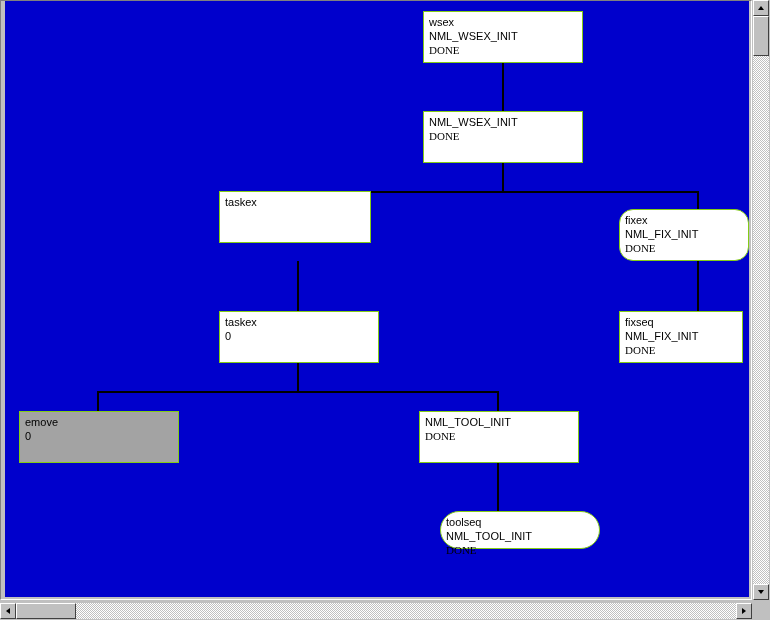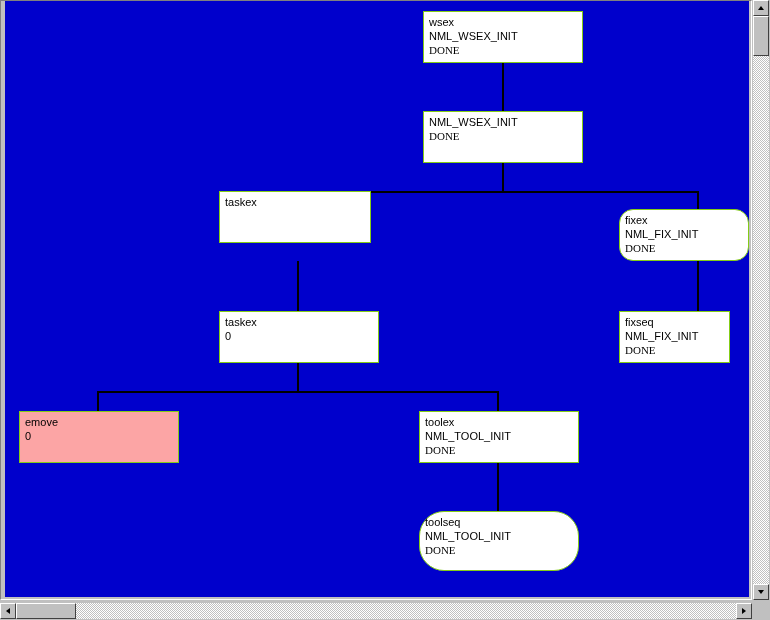--- a/index.html
+++ b/index.html
@@ -126,21 +126,21 @@
     position: absolute;
     background: #fff;
     border: 1px solid #84cc16;
     box-sizing: border-box;
     padding: 3px 5px;
     font-size: 11px;
     line-height: 14px;
     color: #000;
   }
   .node.gray {
-    background: #fca5a5;
+    background: #a3a3a3;
   }
   .node .name { display:block; }
   .node .cmd  { display:block; }
   .node .stat { display:block;font-family:Liberation Serif, serif; }
 
   .edge {
     position: absolute;
     background: #000;
   }
 </style>
@@ -197,38 +197,37 @@
         <span class="cmd">NML_FIX_INIT</span>
         <span class="stat">DONE</span>
       </div>
 
       <div class="node" style="left:214px; top:310px; width:160px; height:52px;">
         <span class="name">taskex</span>
         <span class="cmd">0</span>
         <span class="stat"></span>
       </div>
 
-      <div class="node" style="left:614px; top:310px; width:111px; height:52px;">
+      <div class="node" style="left:614px; top:310px; width:124px; height:52px;">
         <span class="name">fixseq</span>
         <span class="cmd">NML_FIX_INIT</span>
         <span class="stat">DONE</span>
       </div>
 
       <div class="node gray" style="left:14px; top:410px; width:160px; height:52px;">
         <span class="name">emove</span>
         <span class="cmd">0</span>
       </div>
 
       <div class="node" style="left:414px; top:410px; width:160px; height:52px;">
-        <span class="name">toolex</span>
         <span class="cmd">NML_TOOL_INIT</span>
         <span class="stat">DONE</span>
       </div>
 
-      <div class="node" style="left:414px; top:510px; width:160px; height:60px;border-radius:25px;">
+      <div class="node" style="left:435px; top:510px; width:160px; height:38px;border-radius:25px;">
         <span class="name">toolseq</span>
         <span class="cmd">NML_TOOL_INIT</span>
         <span class="stat">DONE</span>
       </div>
 
     </div>
   </div>
 
   <div class="vscroll">
     <div class="sbtn" style="top:0; left:1px;">

